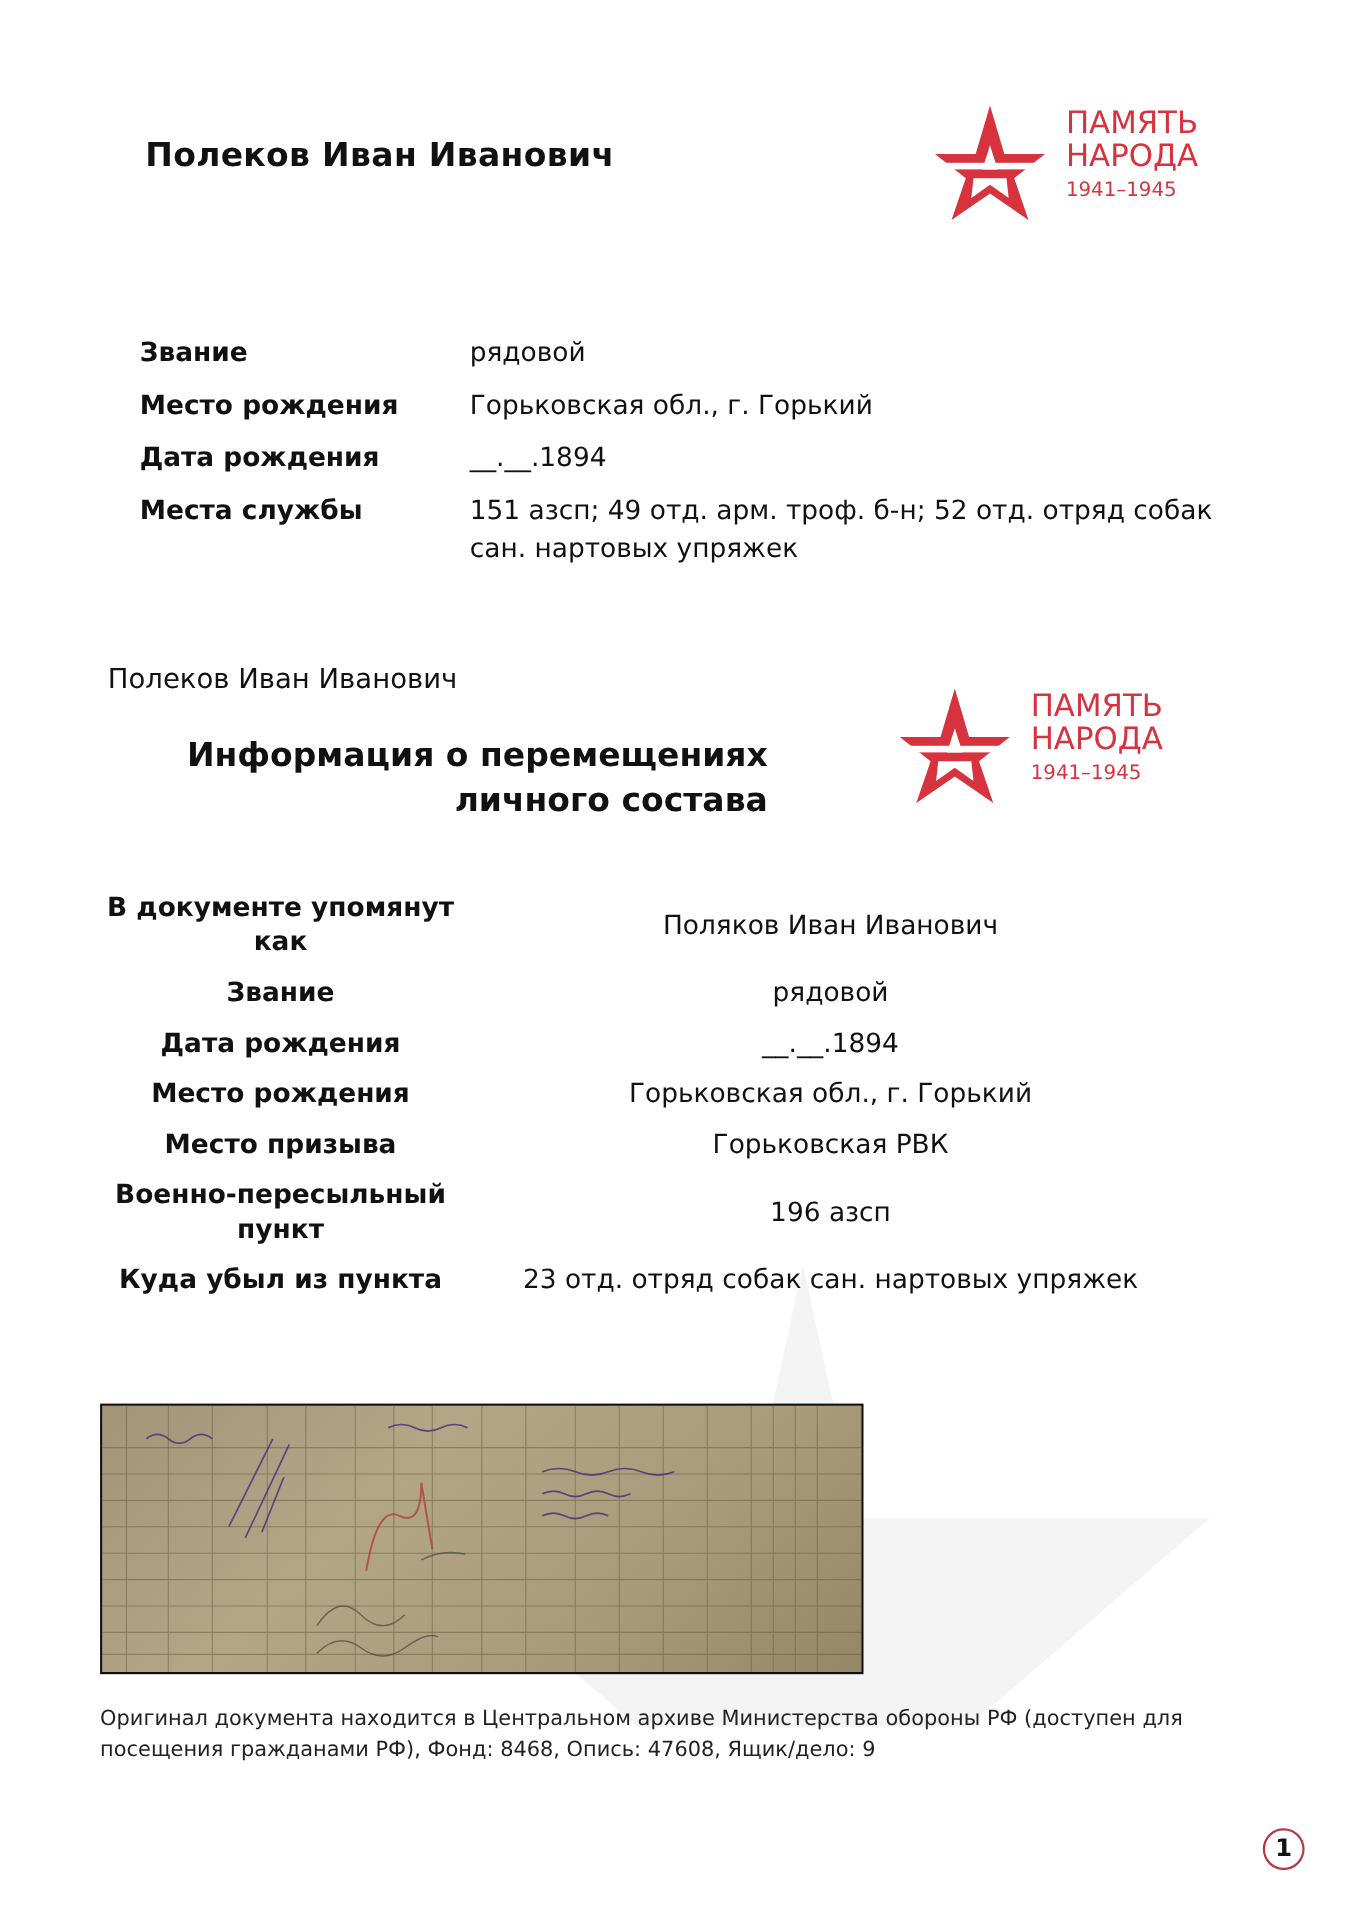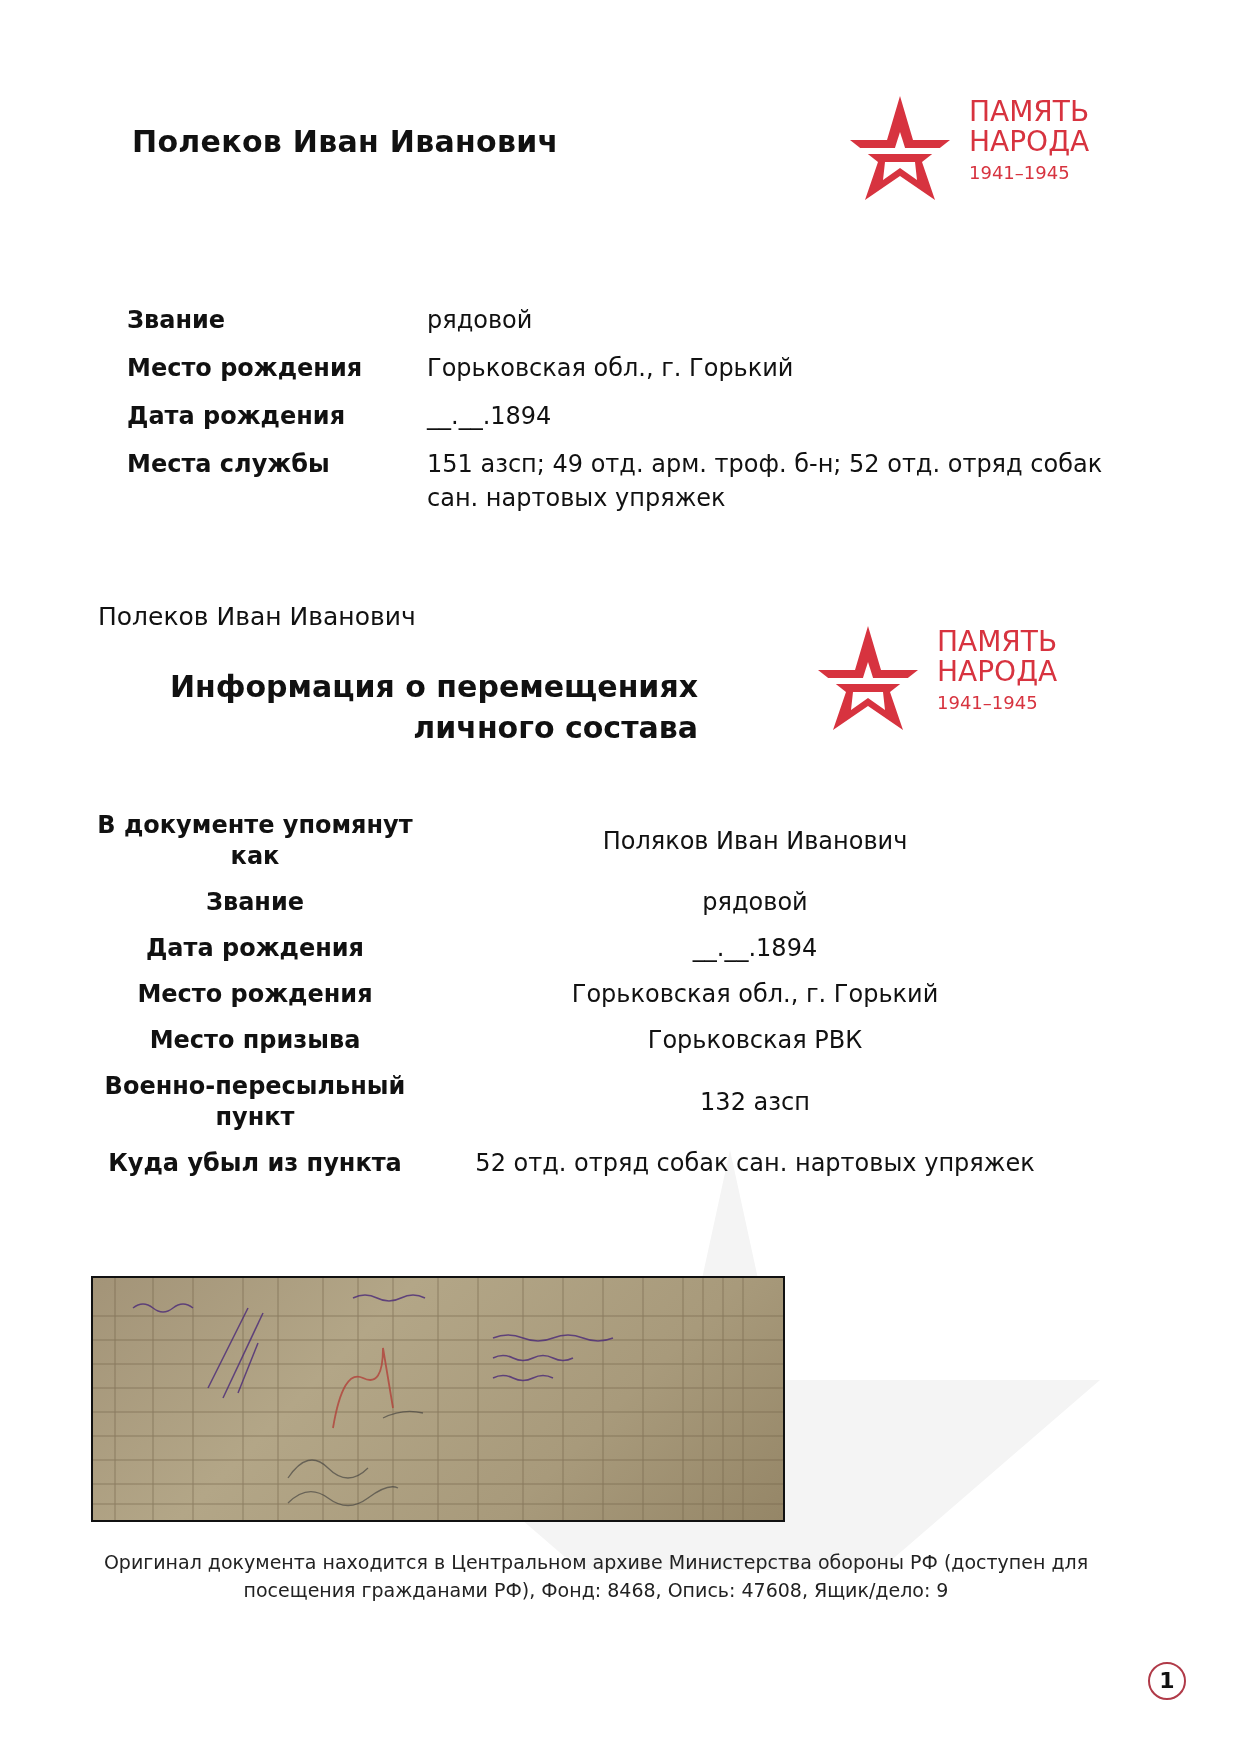--- a/index.html
+++ b/index.html
@@ -28,21 +28,21 @@
     .t2 { left: 93px; top: 810px; width: 1000px; text-align: center; }
     .t2 .k { width: 324px; line-height: 31px; }
     .t2 .row { align-items: center; margin-bottom: 15px; }
     .t2 .row.single .k, .t2 .row.single .v { line-height: 31px; }
     .watermark { left: 360px; top: 1150px; width: 740px; height: 420px; }
     .docimg {
       left: 91px; top: 1276px; width: 694px; height: 246px;
       background: linear-gradient(135deg, #a39478 0%, #b3a687 35%, #a89a7b 70%, #958667 100%);
       border: 2px solid #111; box-sizing: border-box; overflow: hidden;
     }
-    .footer { left: 91px; top: 1548px; width: 1010px; font-size: 19px; line-height: 28px; color: #222; text-align: center; }
+    .footer { left: 91px; top: 1548px; width: 1010px; font-size: 19px; line-height: 28px; color: #222; }
     .pagenum {
       left: 1148px; top: 1662px; width: 38px; height: 38px; border: 2px solid #b03a48;
       border-radius: 50%; box-sizing: border-box; text-align: center; line-height: 34px;
       font-weight: bold; font-size: 22px;
     }
   </style>
 </head>
 <body>
 
 <svg class="abs watermark" viewBox="0 0 740 420">
@@ -113,25 +113,25 @@
   <div class="row single">
     <div class="k">Место рождения</div>
     <div class="v">Горьковская обл., г. Горький</div>
   </div>
   <div class="row single">
     <div class="k">Место призыва</div>
     <div class="v">Горьковская РВК</div>
   </div>
   <div class="row">
     <div class="k">Военно-пересыльный пункт</div>
-    <div class="v">132 азсп</div>
+    <div class="v">196 азсп</div>
   </div>
   <div class="row single">
     <div class="k">Куда убыл из пункта</div>
-    <div class="v">52 отд. отряд собак сан. нартовых упряжек</div>
+    <div class="v">23 отд. отряд собак сан. нартовых упряжек</div>
   </div>
 </div>
 
 <div class="abs docimg" title="scanned archival record">
   <svg width="690" height="242" viewBox="0 0 690 242">
     <g stroke="#6e5f45" stroke-width="1" opacity="0.55">
       <line x1="0" y1="38" x2="690" y2="38"></line>
       <line x1="0" y1="62" x2="690" y2="62"></line>
       <line x1="0" y1="86" x2="690" y2="86"></line>
       <line x1="0" y1="110" x2="690" y2="110"></line>

